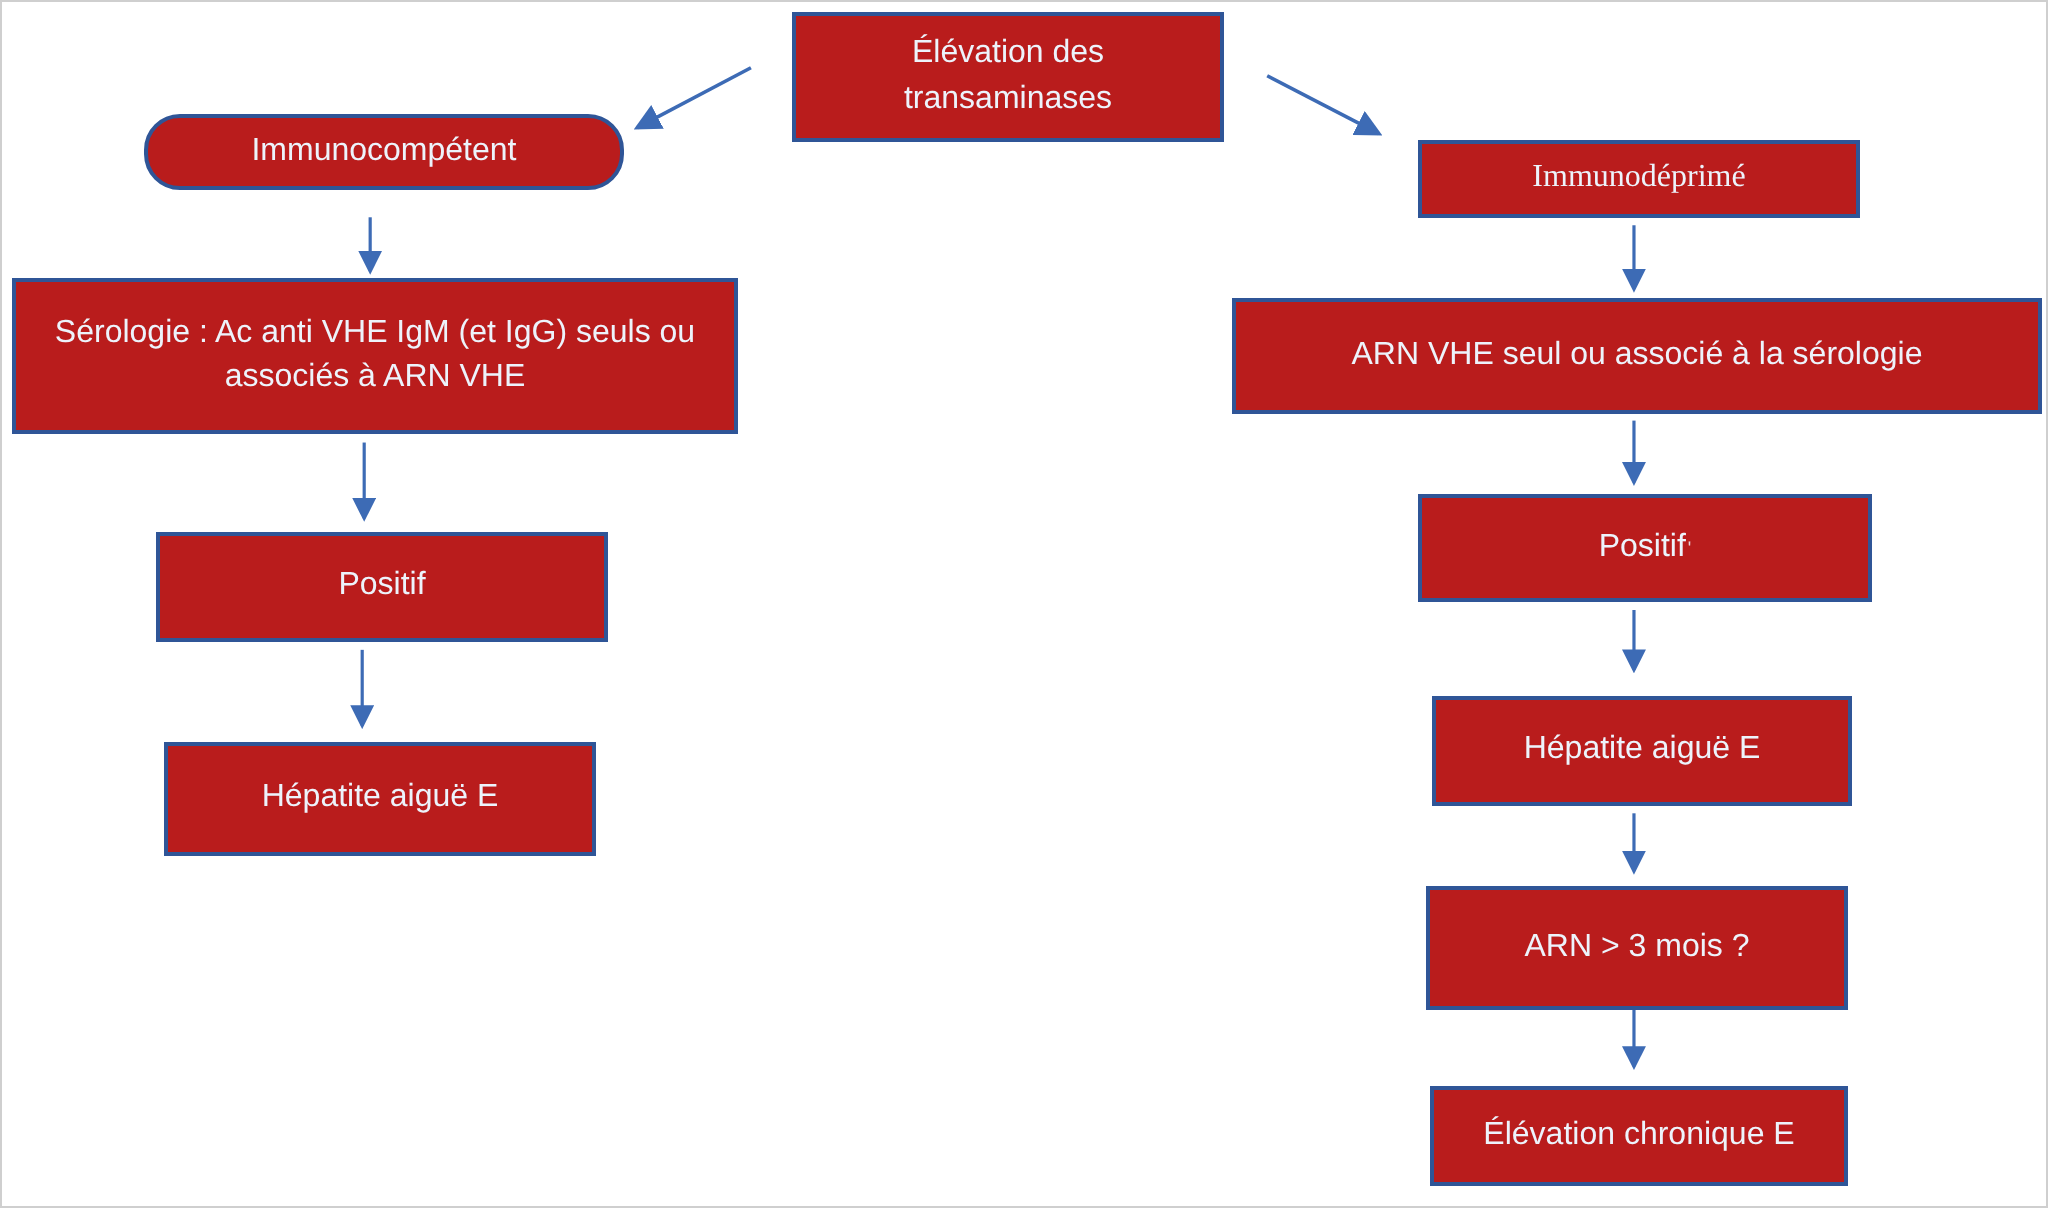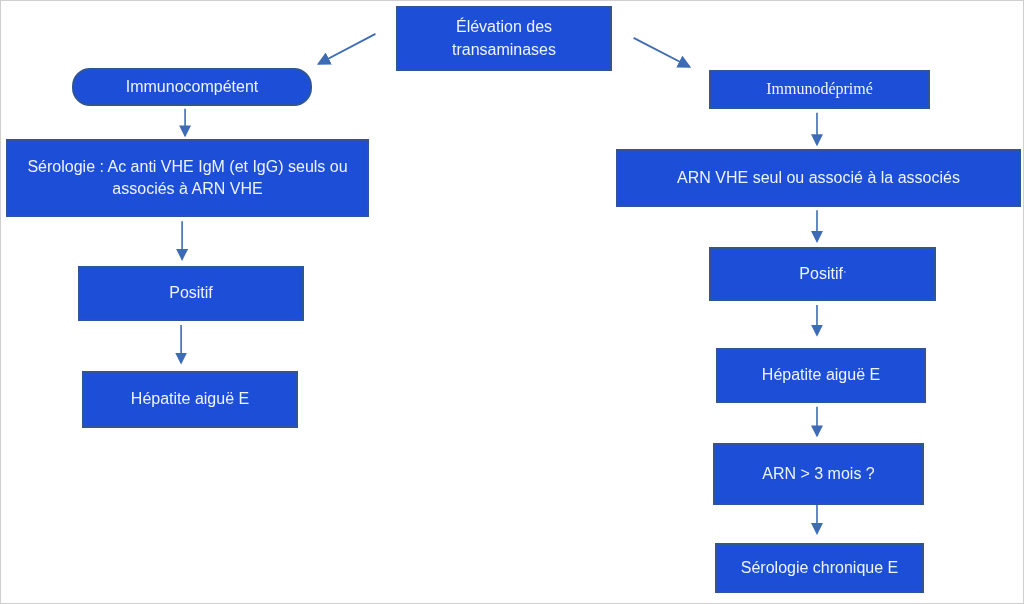--- a/index.html
+++ b/index.html
@@ -12,41 +12,41 @@
     width: 1024px;
     height: 604px;
     background: #ffffff;
     border: 1px solid #cfcfcf;
     box-sizing: border-box;
     font-family: "Liberation Sans", sans-serif;
     overflow: hidden;
   }
   .node {
     position: absolute;
-    background: #1d4ed8;
+    background: #b91c1c;
     border: 2px solid #2F5597;
     color: #EDF3FB;
     display: flex;
     align-items: center;
     justify-content: center;
     text-align: center;
     font-size: 16px;
     line-height: 1.4;
     box-sizing: border-box;
     padding: 2px 10px;
   }
   .node sup {
     font-size: 9px;
     opacity: .85;
     margin-left: 1px;
     line-height: 0;
   }
   
   .n-root        { left: 395px; top:   5px; width: 216px; height: 65px; }
-  .n-immcomp     { left:  71px; top:  67px; width: 240px; height: 38px; border-radius: 18px; }
+  .n-immcomp     { left:  71px; top:  56px; width: 240px; height: 38px; border-radius: 18px; }
   .n-sero        { left:   5px; top: 138px; width: 363px; height: 78px; }
   .n-posL        { left:  77px; top: 265px; width: 226px; height: 55px; }
   .n-hepaL       { left:  81px; top: 370px; width: 216px; height: 57px; }
   .n-immdep      { left: 708px; top:  69px; width: 221px; height: 39px; font-family: Liberation Serif, serif; }
   .n-arnvhe      { left: 615px; top: 148px; width: 405px; height: 58px; }
   .n-posR        { left: 708px; top: 246px; width: 227px; height: 54px; }
   .n-hepaR       { left: 715px; top: 347px; width: 210px; height: 55px; }
   .n-arn3        { left: 712px; top: 442px; width: 211px; height: 62px; }
   .n-hepchron    { left: 714px; top: 542px; width: 209px; height: 50px; }
   .arrows {
@@ -87,26 +87,26 @@
   <div class="node n-immcomp">Immunocompétent</div>
 
   <div class="node n-sero">Sérologie : Ac anti VHE IgM (et IgG) seuls ou associés à ARN VHE</div>
 
   <div class="node n-posL">Positif</div>
 
   <div class="node n-hepaL">Hépatite aiguë E</div>
 
   <div class="node n-immdep">Immunodéprimé</div>
 
-  <div class="node n-arnvhe">ARN VHE seul ou associé à la associés</div>
+  <div class="node n-arnvhe">ARN VHE seul ou associé à la sérologie</div>
 
   <div class="node n-posR">
     <span>Positif</span>
       <sup>'</sup>
   </div>
 
   <div class="node n-hepaR">Hépatite aiguë E</div>
 
   <div class="node n-arn3">ARN &gt; 3 mois ?</div>
 
-  <div class="node n-hepchron">Sérologie chronique E</div>
+  <div class="node n-hepchron">Élévation chronique E</div>
 
 </div>
 
 </body></html>

